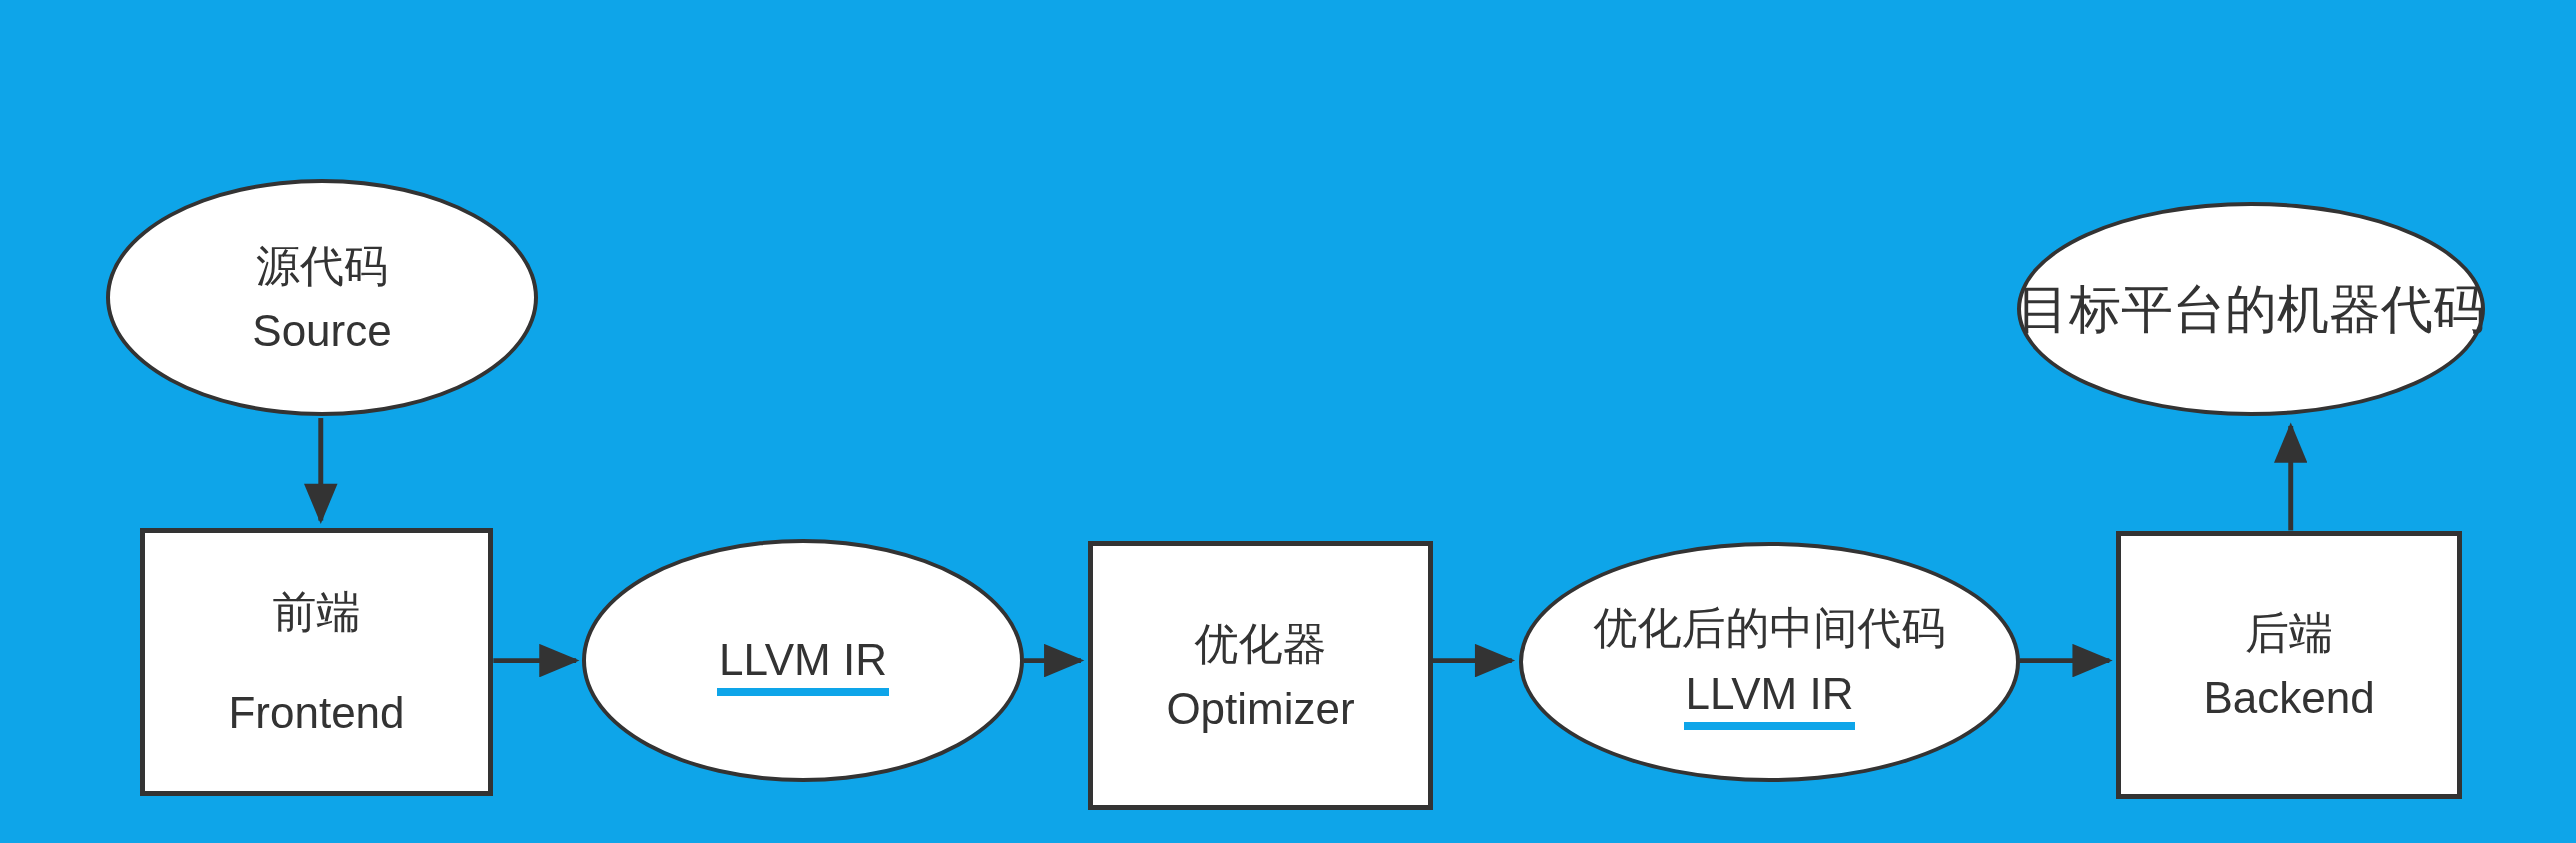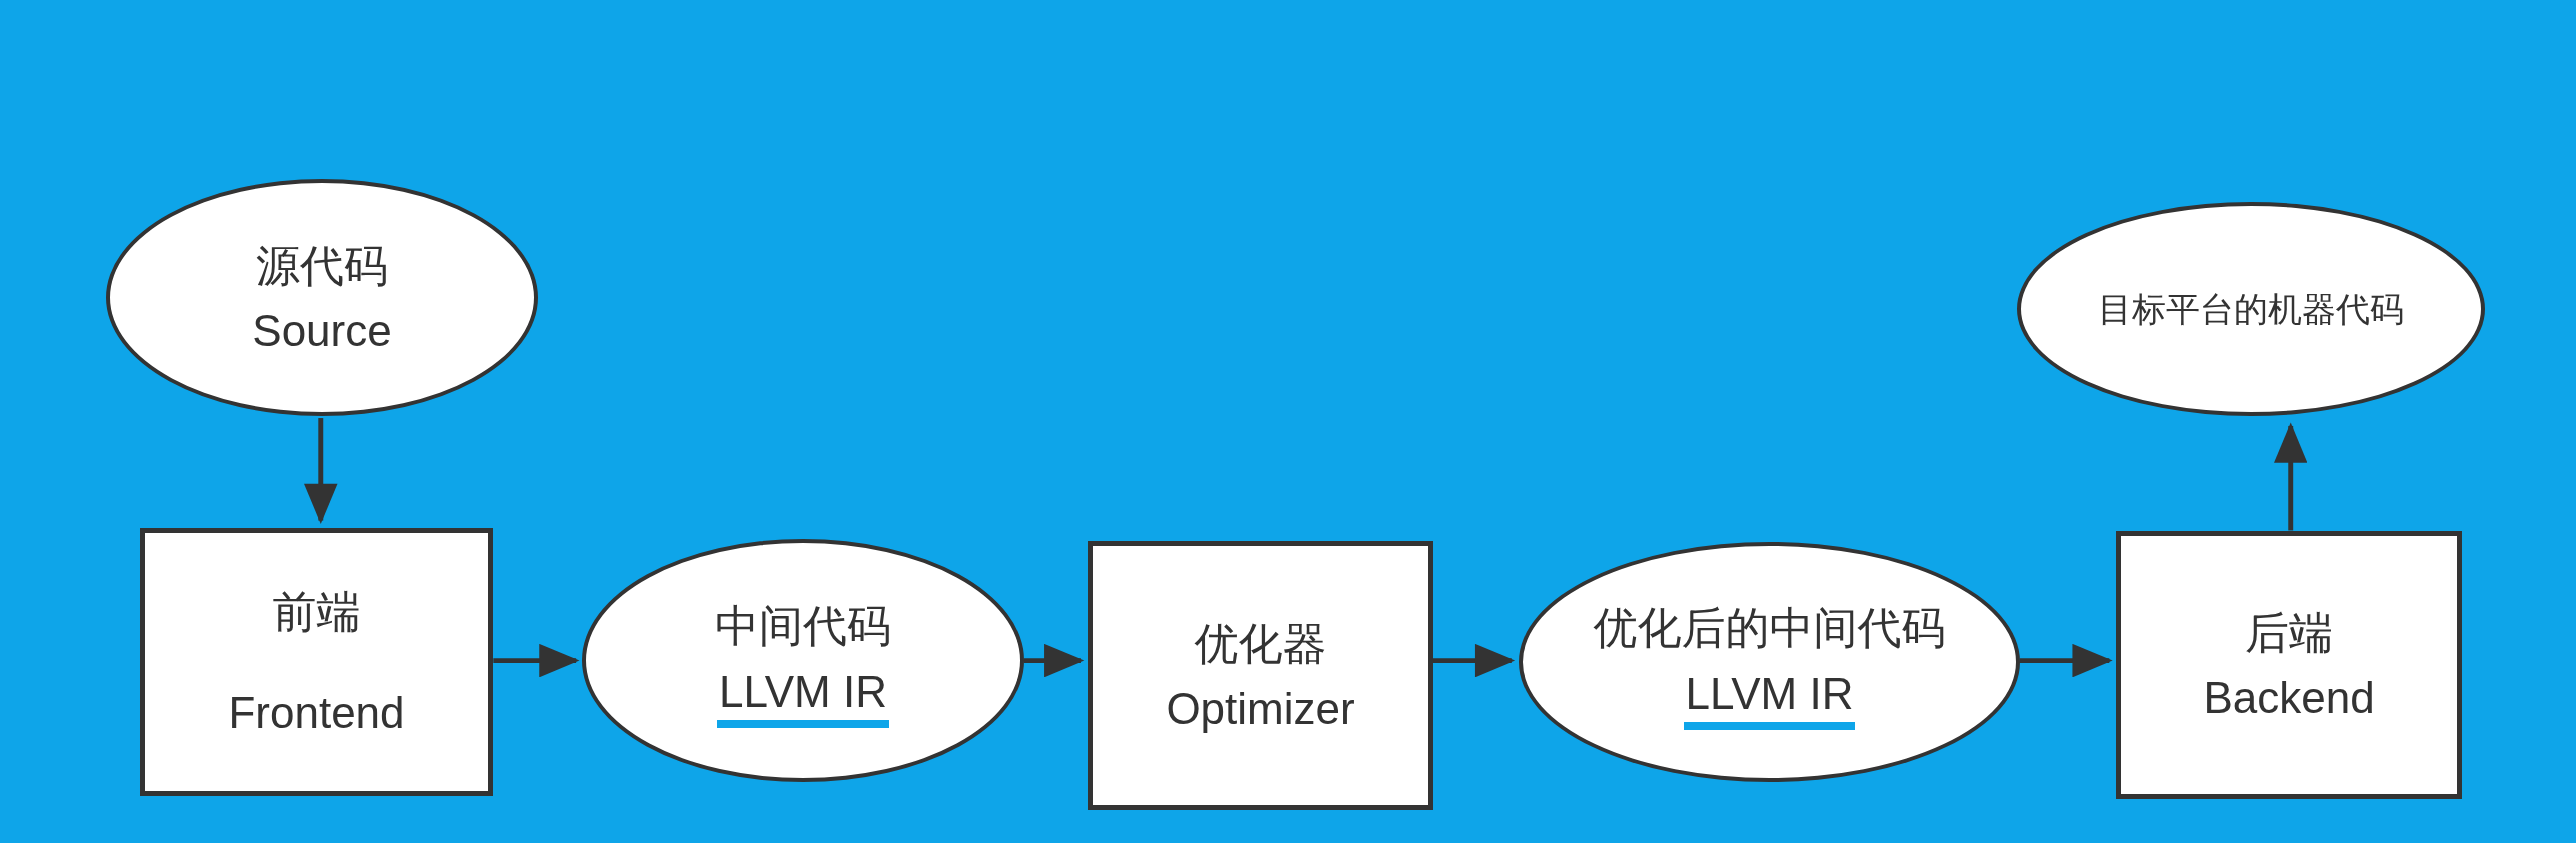--- a/index.html
+++ b/index.html
@@ -48,21 +48,21 @@
     padding:0 2px 3px 2px;
     margin-top:8px;
   }
   
   #node-source   {left:106px;  top:179px; width:432px; height:237px;}
   #node-frontend {left:140px;  top:528px; width:353px; height:268px;gap:36px;}
   #node-ir1      {left:582px;  top:539px; width:442px; height:243px;}
   #node-optimizer{left:1088px; top:528px; width:345px; height:269px;margin-top:13px;}
   #node-ir2      {left:1519px; top:542px; width:501px; height:240px;justify-content:center;}
   #node-backend  {left:2116px; top:531px; width:346px; height:268px;}
-  #node-target   {left:2017px; top:202px; width:468px; height:214px; font-size:34px;}
+  #node-target   {left:2017px; top:202px; width:468px; height:214px; font-size:52px;}
 </style>
 </head>
 <body>
 
 <div id="canvas">
 
   <svg id="edges-layer" viewBox="0 0 2612 855" xmlns="http://www.w3.org/2000/svg">
     <defs>
       <marker id="arrow" viewBox="0 0 12 10" refX="11" refY="5" markerWidth="42" markerHeight="34" markerUnits="userSpaceOnUse" orient="auto">
         <polygon points="0,0 12,5 0,10" fill="#333333"></polygon>
@@ -80,21 +80,20 @@
     <span class="line">源代码</span>
     <span class="line">Source</span>
   </div>
 
   <div class="node rect" id="node-frontend">
     <span class="line">前端</span>
     <span class="line">Frontend</span>
   </div>
 
   <div class="node ellipse" id="node-ir1">
-    <span class="line">中间代码</span>
     <span class="line emph">LLVM IR</span>
   </div>
 
   <div class="node rect" id="node-optimizer">
     <span class="line">优化器</span>
     <span class="line">Optimizer</span>
   </div>
 
   <div class="node ellipse" id="node-ir2">
     <span class="line">优化后的中间代码</span>

